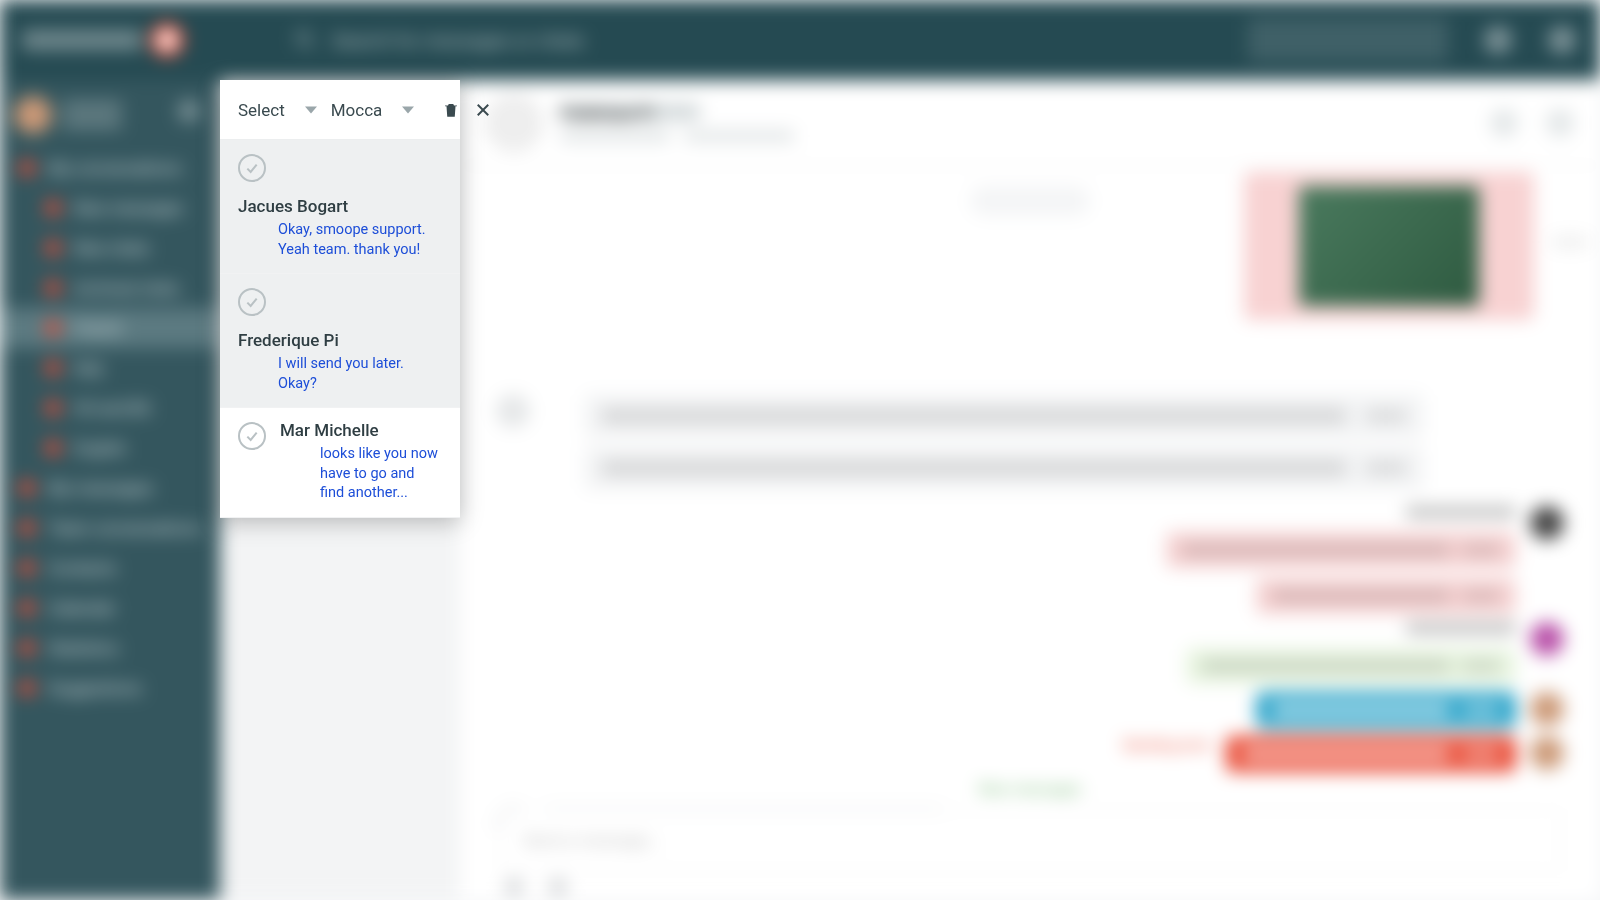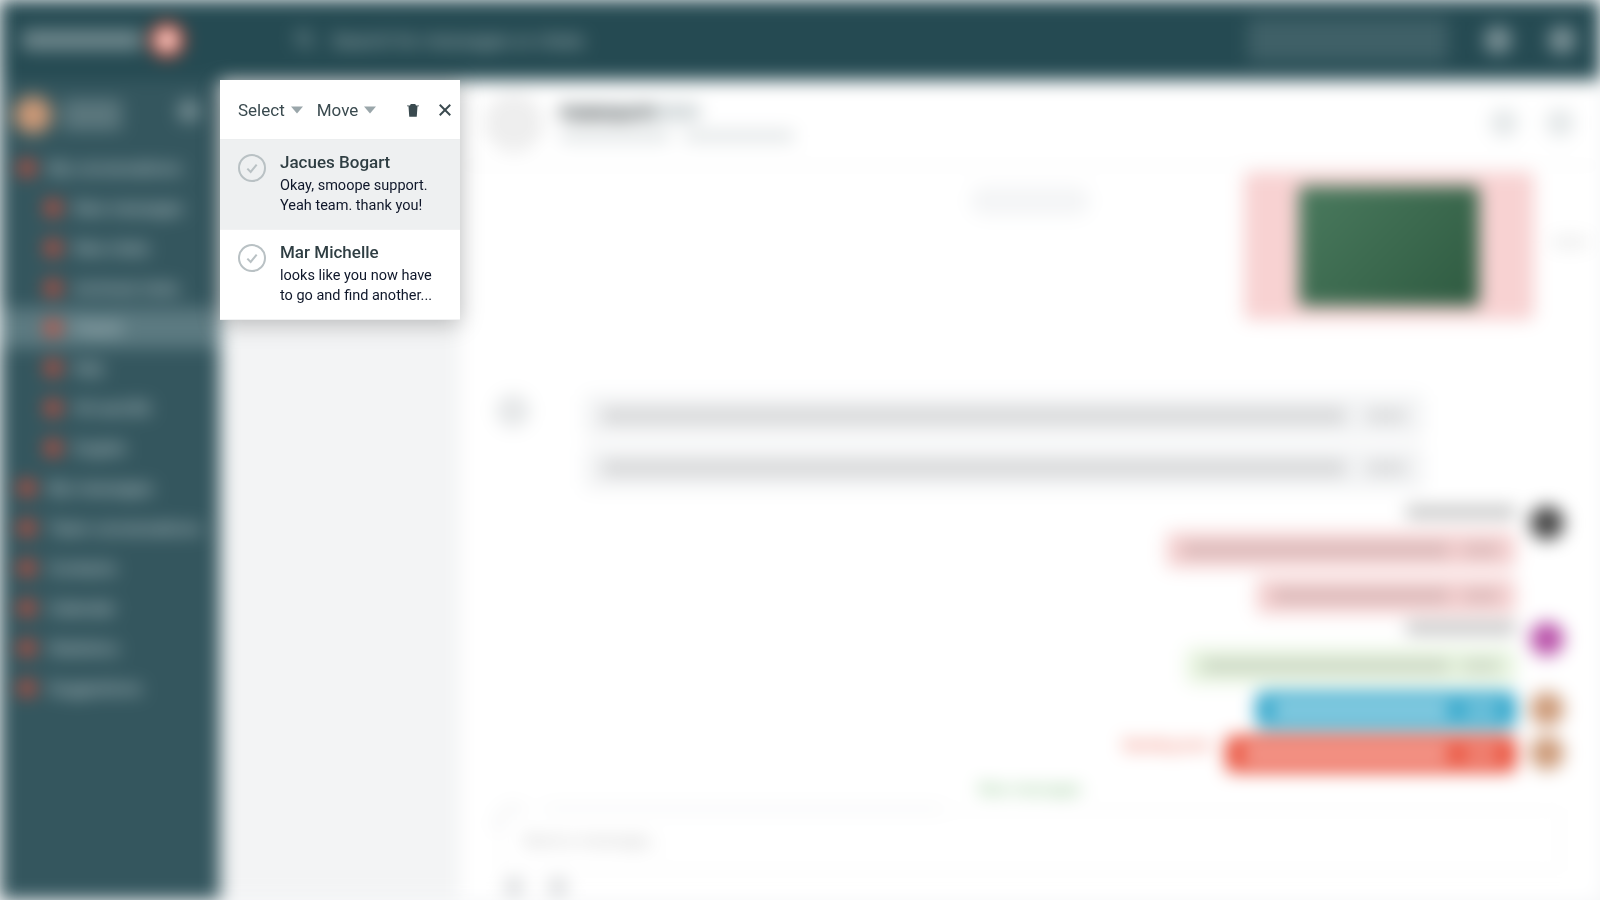--- a/index.html
+++ b/index.html
@@ -70,31 +70,31 @@
 .red-text { color:#e94b35; font-size:15px; }
 .nm-lbl { align-self:flex-end; width:110px; height:12px; background:rgba(0,0,0,0.25); border-radius:3px; margin-bottom:4px; }
 .ch-input { position:absolute; left:40px; right:40px; bottom:30px; height:60px; border:1px solid #eee; border-radius:6px; background:#fff; display:flex; align-items:center; padding:0 22px; }
 .ch-input .ph { color:#bbb; font-size:17px; }
 .ch-actions { position:absolute; left:44px; bottom:0; height:26px; display:flex; gap:24px; align-items:center; }
 .ch-actions span { width:20px; height:20px; border-radius:50%; background:#d8dadc; }
 
 
 .panel { position:absolute; top:80px; left:220px; width:240px; background:#fff; box-shadow:0 4px 22px rgba(0,0,0,0.25); z-index:10; }
 .tb { height:60px; border-bottom:1px solid #eceeef; display:flex; align-items:center; padding:0 18px; gap:14px; }
-.dd { display:flex; align-items:center; gap:6px; color:#3a4a4f; font-size:17px; cursor:pointer; }
+.dd { display:flex; align-items:center; gap:20px; color:#3a4a4f; font-size:17px; cursor:pointer; }
 .dd svg { fill:#9aa6aa; }
 .tb .sp { flex:1; }
 .ic-btn { width:22px; height:22px; display:flex; align-items:center; justify-content:center; color:#3a4a4f; cursor:pointer; }
 .list .row { padding:12px 18px 14px; border-bottom:1px solid #f1f2f3; display:flex; gap:14px; cursor:pointer; }
-.list .row.sel { background:#eef0f1; }
+.list .row.sel { background:#eef0f1;flex-direction:column; }
 .chk { width:28px; height:28px; border-radius:50%; border:2px solid #b9c1c4; flex-shrink:0; display:flex; align-items:center; justify-content:center; margin-top:2px; }
 .chk svg { stroke:#b9c1c4; }
 .rc-body { flex:1; min-width:0; }
 .rc-name { color:#2f3e43; font-size:17px; font-weight:500; margin-bottom:4px; }
-.rc-sub { color:#0f172a; font-size:14.5px; line-height:1.35; }
+.rc-sub { color:#1d4ed8; font-size:14.5px; line-height:1.35;margin-left:40px; }
 .rc-sub .em { font-size:18px; letter-spacing:2px; }
 </style>
 </head>
 <body>
 
 <div class="bg-layer">
   <div class="topbar">
     <div class="brand">
       <span class="brand-text"></span>
       <span class="brand-logo"></span>
@@ -277,21 +277,21 @@
 
 <div class="panel">
   <div class="tb">
     <div class="dd">
       <span>Select</span>
       <svg width="12" height="12" viewBox="0 0 10 6">
           <path d="M0 0 L5 6 L10 0 Z"></path>
         </svg>
     </div>
     <div class="dd">
-      <span>Move</span>
+      <span>Mocca</span>
       <svg width="12" height="12" viewBox="0 0 10 6">
           <path d="M0 0 L5 6 L10 0 Z"></path>
         </svg>
     </div>
     <span class="sp"></span>
     <span class="ic-btn">
       <svg width="18" height="18" viewBox="0 0 24 24" fill="currentColor">
           <path d="M6 7h12l-1 14H7L6 7zm3-3h6l1 2H8l1-2zM4 6h16v1H4z"></path>
         </svg>
     </span>
@@ -307,20 +307,31 @@
         <div class="chk">
           <svg width="16" height="16" viewBox="0 0 24 24" fill="none" stroke-width="3">
             <polyline points="5 13 10 18 19 7"></polyline>
           </svg>
         </div>
         <div class="rc-body">
           <div class="rc-name">Jacues Bogart</div>
           <div class="rc-sub">Okay, smoope support. Yeah team. thank you!</div>
         </div>
       </div>
+      <div class="row sel">
+        <div class="chk">
+          <svg width="16" height="16" viewBox="0 0 24 24" fill="none" stroke-width="3">
+            <polyline points="5 13 10 18 19 7"></polyline>
+          </svg>
+        </div>
+        <div class="rc-body">
+          <div class="rc-name">Frederique Pi</div>
+          <div class="rc-sub">I will send you later. Okay?</div>
+        </div>
+      </div>
       <div class="row">
         <div class="chk">
           <svg width="16" height="16" viewBox="0 0 24 24" fill="none" stroke-width="3">
             <polyline points="5 13 10 18 19 7"></polyline>
           </svg>
         </div>
         <div class="rc-body">
           <div class="rc-name">Mar Michelle</div>
           <div class="rc-sub">looks like you now have to go and find another...</div>
         </div>

